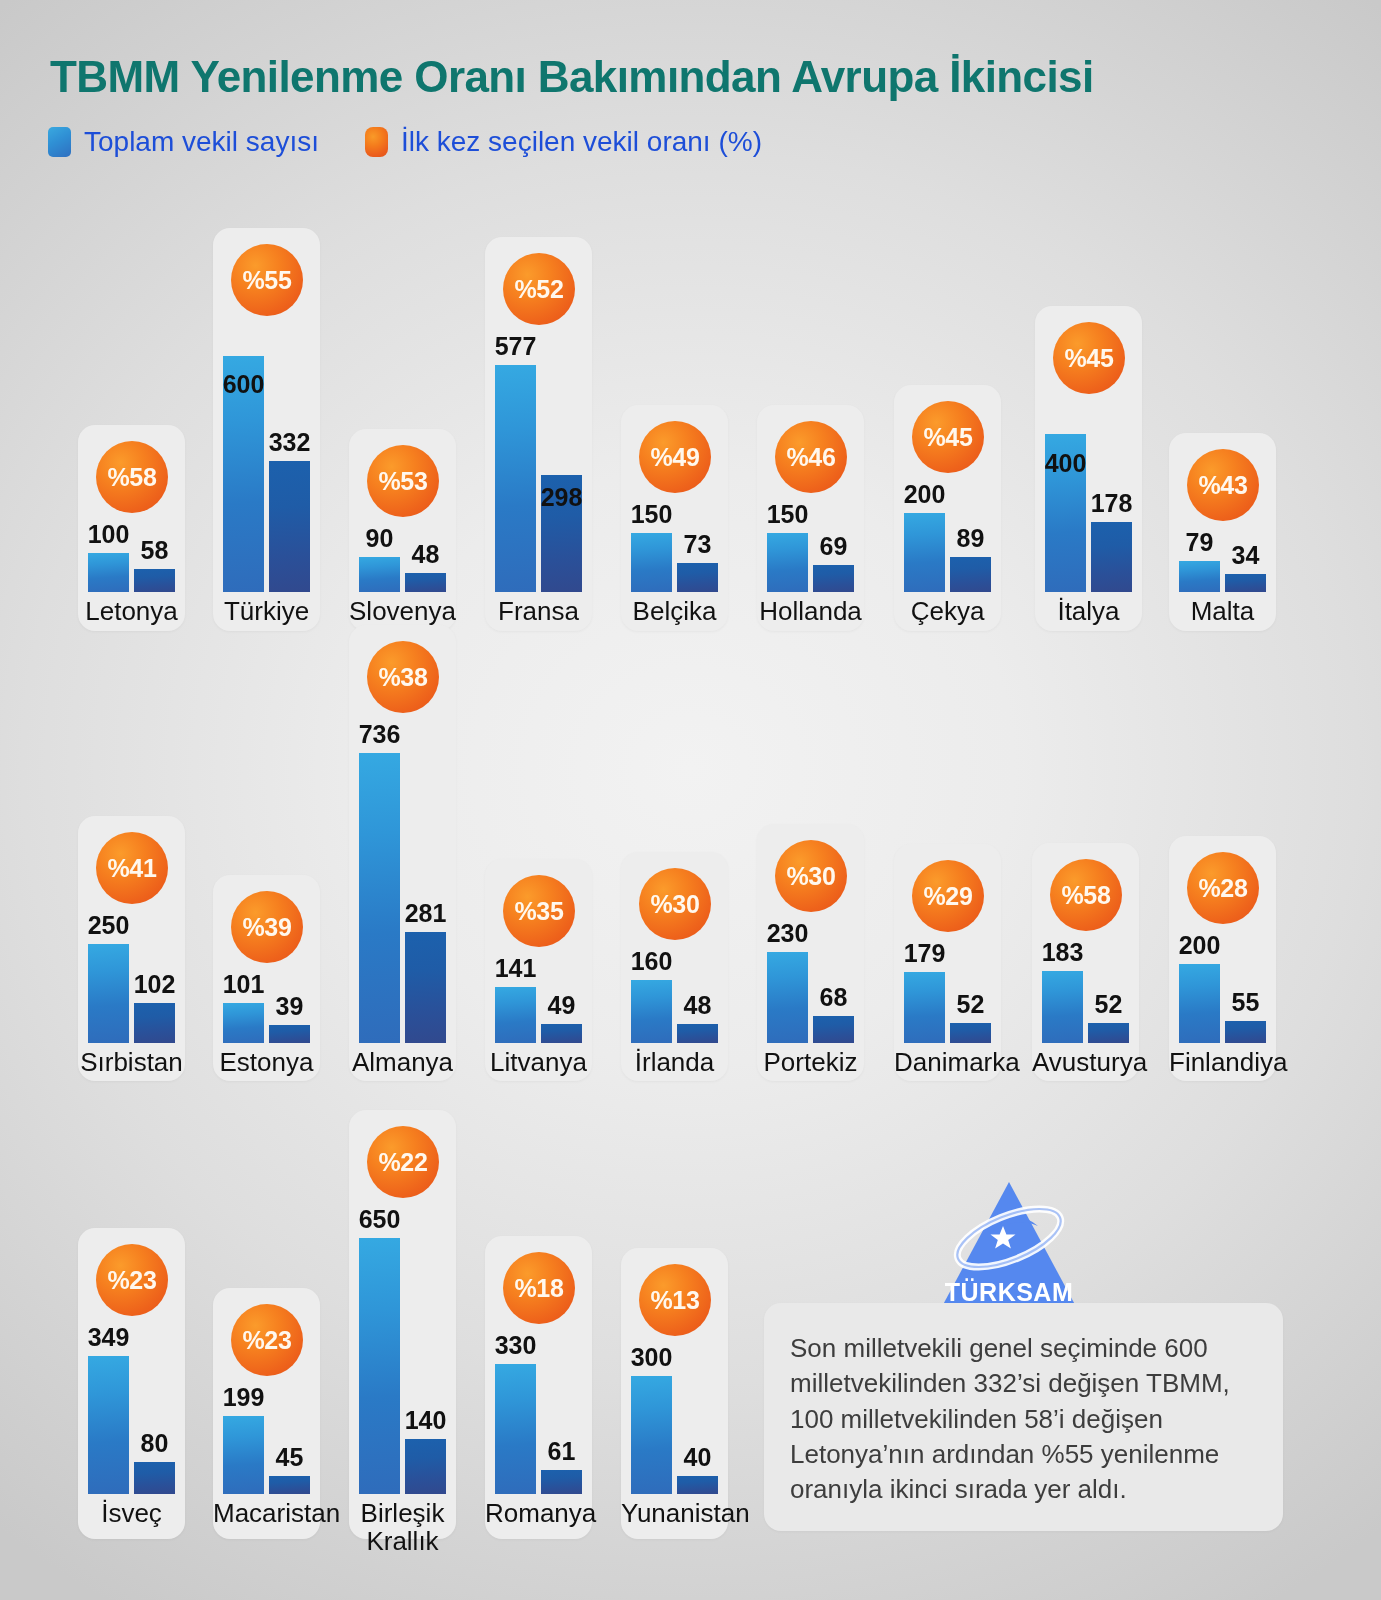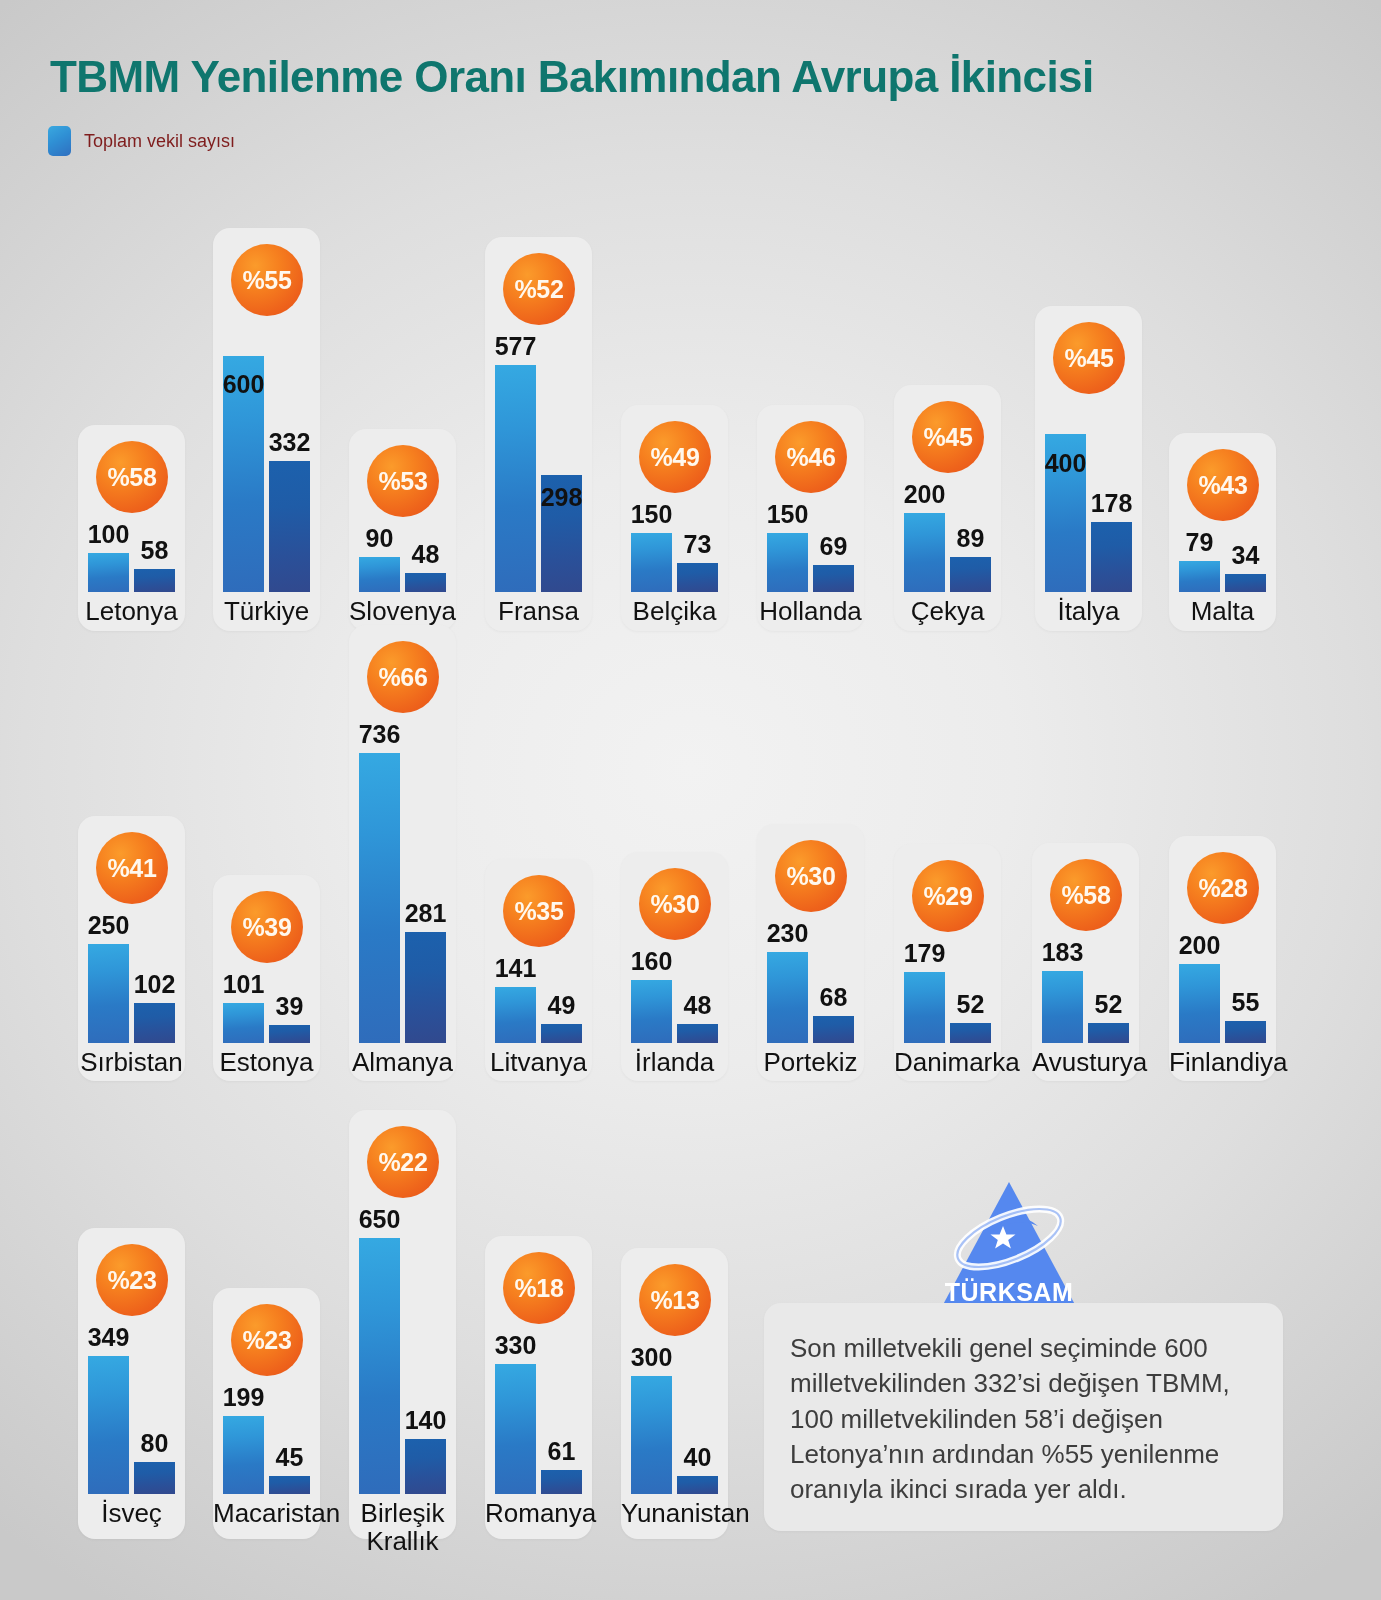--- a/index.html
+++ b/index.html
@@ -19,21 +19,21 @@
     position:absolute;left:50px;top:52px;
     font-size:44px;font-weight:bold;color:#0f766e;
     letter-spacing:-0.6px;white-space:nowrap;
   }
   #legend{position:absolute;left:48px;top:126px;display:flex;align-items:center;gap:0px;}
   .leg{display:flex;align-items:center;margin-right:46px;}
   .leg .sw{width:23px;height:30px;border-radius:5px;margin-right:13px;flex:none;}
   .leg .sw.s1{background:linear-gradient(150deg,#3aa9e0 0%,#2f8fd4 45%,#2f6fc0 100%);}
   .leg .sw.s2{background:linear-gradient(150deg,#1f63ae 0%,#1f5ba6 50%,#2b4f92 100%);}
   .leg .sw.s3{border-radius:8px;background:radial-gradient(circle at 35% 32%, #f99a28 0%, #f47b1c 38%, #ec5f1c 72%, #e24f18 100%);}
-  .leg .lbl{font-size:18px;color:#7f1d1d;white-space:nowrap;font-weight:500;}
+  .leg .lbl{font-size:28px;color:#1d4ed8;white-space:nowrap;font-weight:500;}
 
   
   .card{
     position:absolute;
     background:#ededed;
     border-radius:17px;
     box-shadow:0 1px 3px rgba(0,0,0,0.045);
   }
   .badge{
     position:absolute;
@@ -75,20 +75,24 @@
 </style>
 </head>
 <body>
 
 <div id="header">
   <div id="title">TBMM Yenilenme Oranı Bakımından Avrupa İkincisi</div>
   <div id="legend">
     <div class="leg">
       <span class="sw s1"></span>
       <span class="lbl">Toplam vekil sayısı</span>
+    </div>
+    <div class="leg">
+      <span class="sw s3"></span>
+      <span class="lbl">İlk kez seçilen vekil oranı (%)</span>
     </div>
   </div>
 </div>
 
 <div id="cards-layer">
     <div class="card" style="left: 78px; top: 425px; width: 107px; height: 206px;">
       <div class="badge" style="left: 18px; top: 16px; width: 72px; height: 72px;">%58</div>
       <div class="bar b1" style="left: 10px; width: 41px; height: 39px; bottom: 39px;"></div>
       <div class="bar b2" style="left: 56px; width: 41px; height: 23px; bottom: 39px;"></div>
       <div class="vlab" style="left: -4px; width: 69px; top: 95px;">100</div>
@@ -169,21 +173,21 @@
     </div>
     <div class="card" style="left: 213px; top: 875px; width: 107px; height: 206px;">
       <div class="badge" style="left: 18px; top: 16px; width: 72px; height: 72px;">%39</div>
       <div class="bar b1" style="left: 10px; width: 41px; height: 40px; bottom: 38px;"></div>
       <div class="bar b2" style="left: 56px; width: 41px; height: 18px; bottom: 38px;"></div>
       <div class="vlab" style="left: -4px; width: 69px; top: 95px;">101</div>
       <div class="vlab" style="left: 42px; width: 69px; top: 117px;">39</div>
       <div class="cname" style="top: 174px;">Estonya</div>
     </div>
     <div class="card" style="left: 349px; top: 625px; width: 107px; height: 456px;">
-      <div class="badge" style="left: 18px; top: 16px; width: 72px; height: 72px;">%66</div>
+      <div class="badge" style="left: 18px; top: 16px; width: 72px; height: 72px;">%38</div>
       <div class="bar b1" style="left: 10px; width: 41px; height: 290px; bottom: 38px;"></div>
       <div class="bar b2" style="left: 56px; width: 41px; height: 111px; bottom: 38px;"></div>
       <div class="vlab" style="left: -4px; width: 69px; top: 95px;">736</div>
       <div class="vlab" style="left: 42px; width: 69px; top: 274px;">281</div>
       <div class="cname" style="top: 424px;">Almanya</div>
     </div>
     <div class="card" style="left: 485px; top: 859px; width: 107px; height: 222px;">
       <div class="badge" style="left: 18px; top: 16px; width: 72px; height: 72px;">%35</div>
       <div class="bar b1" style="left: 10px; width: 41px; height: 56px; bottom: 38px;"></div>
       <div class="bar b2" style="left: 56px; width: 41px; height: 19px; bottom: 38px;"></div>

